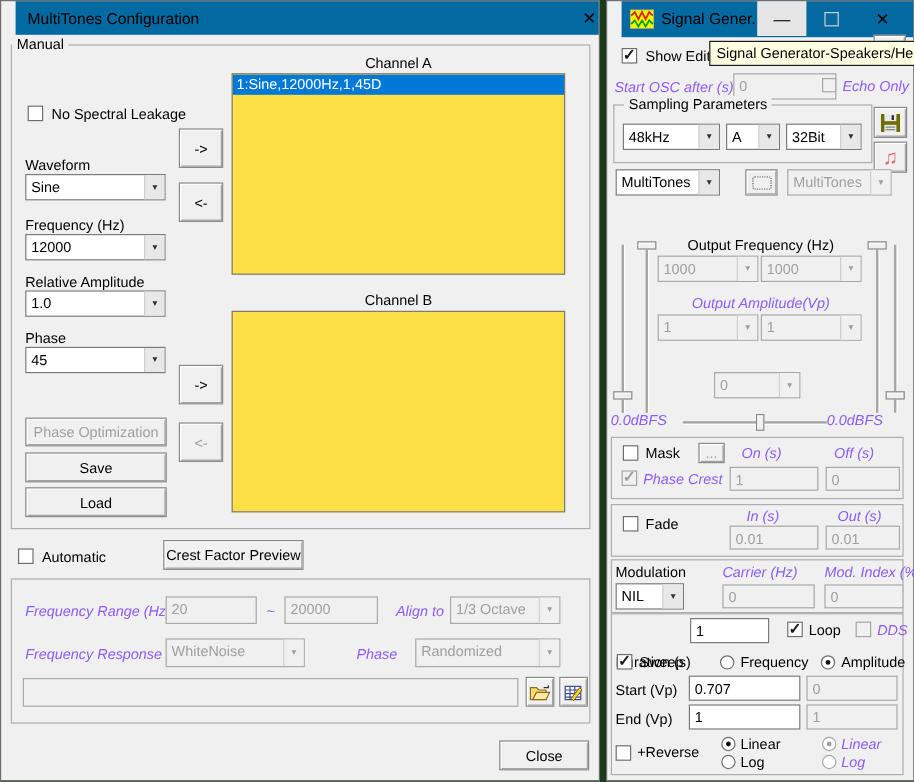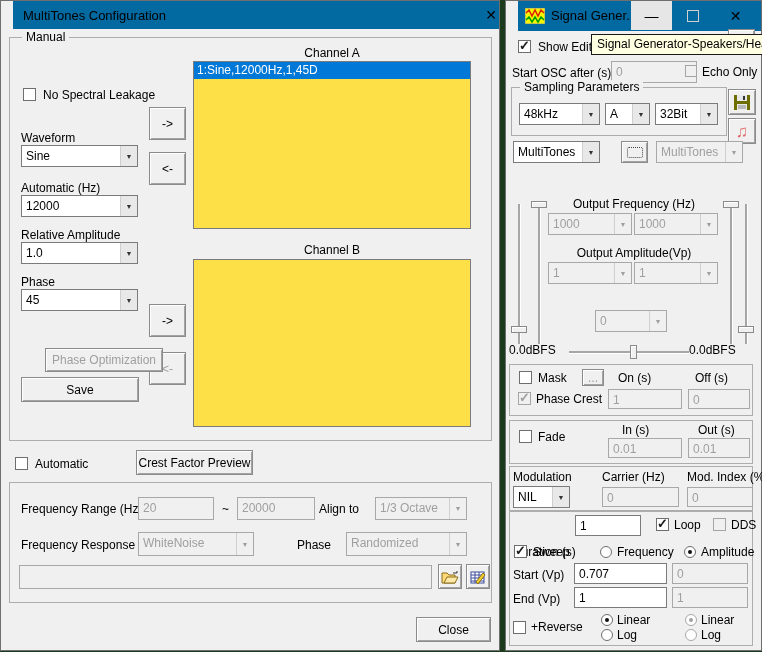--- a/index.html
+++ b/index.html
@@ -3,21 +3,21 @@
 <meta charset="utf-8">
 <style>
   html,body{margin:0;padding:0;}
   .canvas{position:relative;width:762px;height:652px;background:#1c3a1c;
     font-family:"Liberation Sans",sans-serif;font-size:12px;color:#000;overflow:hidden;}
   .dlg{position:absolute;background:#f0f0f0;border:1px solid #6e6e6e;box-sizing:border-box;}
   .tbar{position:absolute;left:12px;top:0;right:0;height:28px;background:#0369a1;}
   .ttext{position:absolute;top:7px;white-space:nowrap;font-size:13px;}
   .tbtn{position:absolute;top:0;height:28px;display:flex;align-items:center;justify-content:center;font-size:14px;}
   .lbl{position:absolute;white-space:nowrap;line-height:14px;}
-  .dis{color:#000000;}
+  .dis{color:#8b5cf6;font-style:italic;}
   .ctr{text-align:center;}
   .gbox{position:absolute;border:1px solid #adadad;box-sizing:border-box;}
   .glab{position:absolute;top:-8px;background:#f0f0f0;padding:0 4px;white-space:nowrap;line-height:14px;}
   .btn{position:absolute;background:#f0f0f0;border:1px solid #8b8b8b;
     box-shadow:inset 1px 1px 0 #ffffff, inset -1px -1px 0 #a3a3a3;
     display:flex;align-items:center;justify-content:center;box-sizing:border-box;white-space:nowrap;}
   .bdis{color:#9f9f9f;}
   .combo{position:absolute;background:#fff;border:1px solid #7b7b7b;box-sizing:border-box;display:flex;align-items:stretch;}
   .combo .ct{flex:1;padding:3px 0 0 4px;overflow:hidden;white-space:nowrap;}
   .combo .ca{width:16px;background:#e8e8e8;border-left:1px solid #cfcfcf;display:flex;align-items:center;justify-content:center;font-size:7px;color:#333;}
@@ -49,33 +49,33 @@
 
 <div class="canvas">
 
   <div class="dlg" style="left:0;top:0;width:500px;height:651px;">
     <div class="tbar">
       <span class="ttext" style="left:10px;">MultiTones Configuration</span>
       <span class="tbtn" style="left:462px;width:32px;">✕</span>
     </div>
 
     <div class="gbox" style="left:8px;top:36px;width:483px;height:404px;">
-      <span class="glab" style="left:12px;">Manual</span>
+      <span class="glab" style="left:0;">Manual</span>
     </div>
 
     <span class="cb" style="left:22px;top:87px;"></span>
     <span class="lbl" style="left:42px;top:87px;">No Spectral Leakage</span>
 
     <span class="lbl" style="left:20px;top:130px;">Waveform</span>
     <div class="combo" style="left:20px;top:144px;width:117px;height:22px;">
       <span class="ct">Sine</span>
         <span class="ca">▼</span>
     </div>
 
-    <span class="lbl" style="left:20px;top:180px;">Automatic (Hz)</span>
+    <span class="lbl" style="left:20px;top:180px;">Frequency (Hz)</span>
     <div class="combo" style="left:20px;top:194px;width:117px;height:22px;">
       <span class="ct">12000</span>
         <span class="ca">▼</span>
     </div>
 
     <span class="lbl" style="left:20px;top:227px;">Relative Amplitude</span>
     <div class="combo" style="left:20px;top:241px;width:117px;height:22px;">
       <span class="ct">1.0</span>
         <span class="ca">▼</span>
     </div>
@@ -84,42 +84,43 @@
     <div class="combo" style="left:20px;top:288px;width:117px;height:22px;">
       <span class="ct">45</span>
         <span class="ca">▼</span>
     </div>
 
     <div class="btn" style="left:148px;top:106px;width:37px;height:33px;">-&gt;</div>
     <div class="btn" style="left:148px;top:151px;width:37px;height:33px;">&lt;-</div>
     <div class="btn" style="left:148px;top:303px;width:37px;height:33px;">-&gt;</div>
     <div class="btn bdis" style="left:148px;top:351px;width:37px;height:33px;">&lt;-</div>
 
-    <div class="btn bdis" style="left:20px;top:347px;width:118px;height:24px;margin-left:24px;">Phase Optimization</div>
+    <div class="btn bdis" style="left:20px;top:347px;width:118px;height:24px;">Phase Optimization</div>
     <div class="btn" style="left:20px;top:376px;width:118px;height:25px;">Save</div>
+    <div class="btn" style="left:20px;top:405px;width:118px;height:25px;">Load</div>
 
     <span class="lbl ctr" style="left:192px;top:45px;width:278px;">Channel A</span>
     <div class="list" style="left:192px;top:60px;width:278px;height:168px;">
       <div class="selitem">1:Sine,12000Hz,1,45D</div>
     </div>
 
     <span class="lbl ctr" style="left:192px;top:242px;width:278px;">Channel B</span>
     <div class="list" style="left:192px;top:258px;width:278px;height:168px;"></div>
 
     <span class="cb" style="left:14px;top:456px;"></span>
     <span class="lbl" style="left:34px;top:456px;">Automatic</span>
     <div class="btn" style="left:135px;top:449px;width:117px;height:25px;">Crest Factor Preview</div>
 
     <div class="gbox" style="left:8px;top:481px;width:483px;height:121px;"></div>
 
     <span class="lbl dis" style="left:20px;top:501px;">Frequency Range (Hz)</span>
     <div class="edit edis" style="left:137px;top:496px;width:76px;height:23px;">20</div>
     <span class="lbl dis" style="left:221px;top:501px;">~</span>
     <div class="edit edis" style="left:236px;top:496px;width:78px;height:23px;">20000</div>
-    <span class="lbl dis" style="left:318px;top:501px;">Align to</span>
+    <span class="lbl dis" style="left:329px;top:501px;">Align to</span>
     <div class="combo cdis" style="left:374px;top:496px;width:92px;height:23px;">
       <span class="ct">1/3 Octave</span>
         <span class="ca">▼</span>
     </div>
 
     <span class="lbl dis" style="left:20px;top:537px;">Frequency Response</span>
     <div class="combo cdis" style="left:137px;top:531px;width:116px;height:24px;">
       <span class="ct">WhiteNoise</span>
         <span class="ca">▼</span>
     </div>

